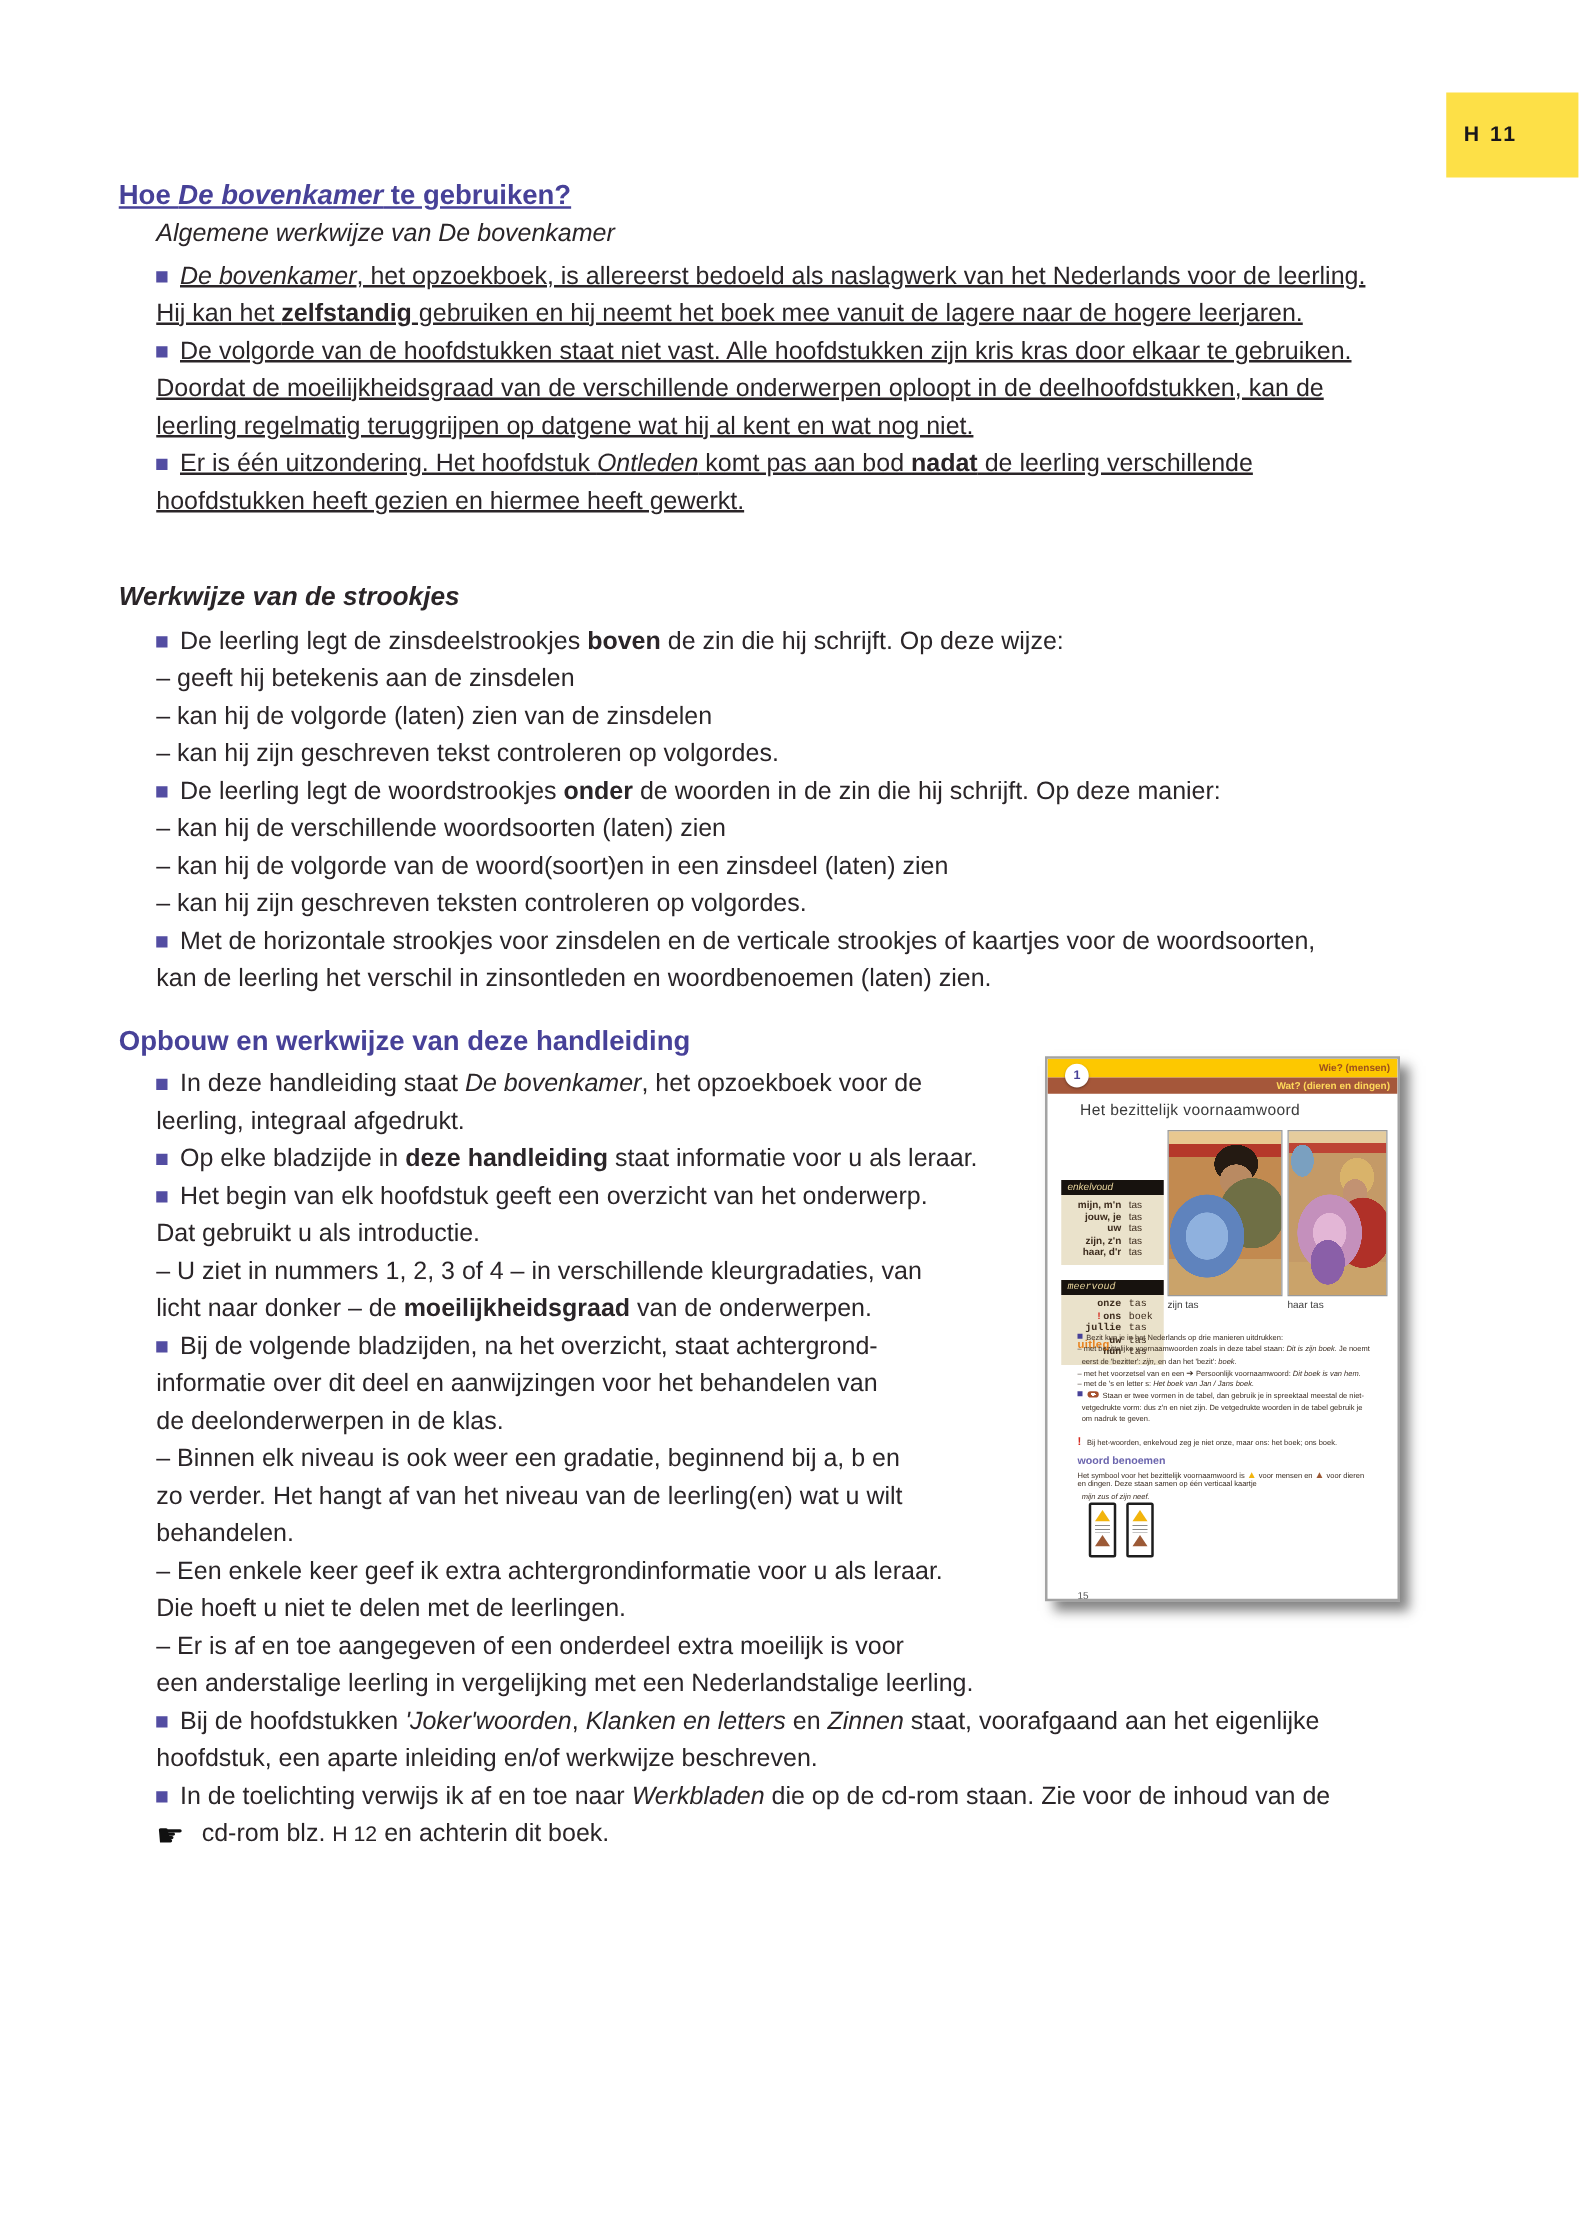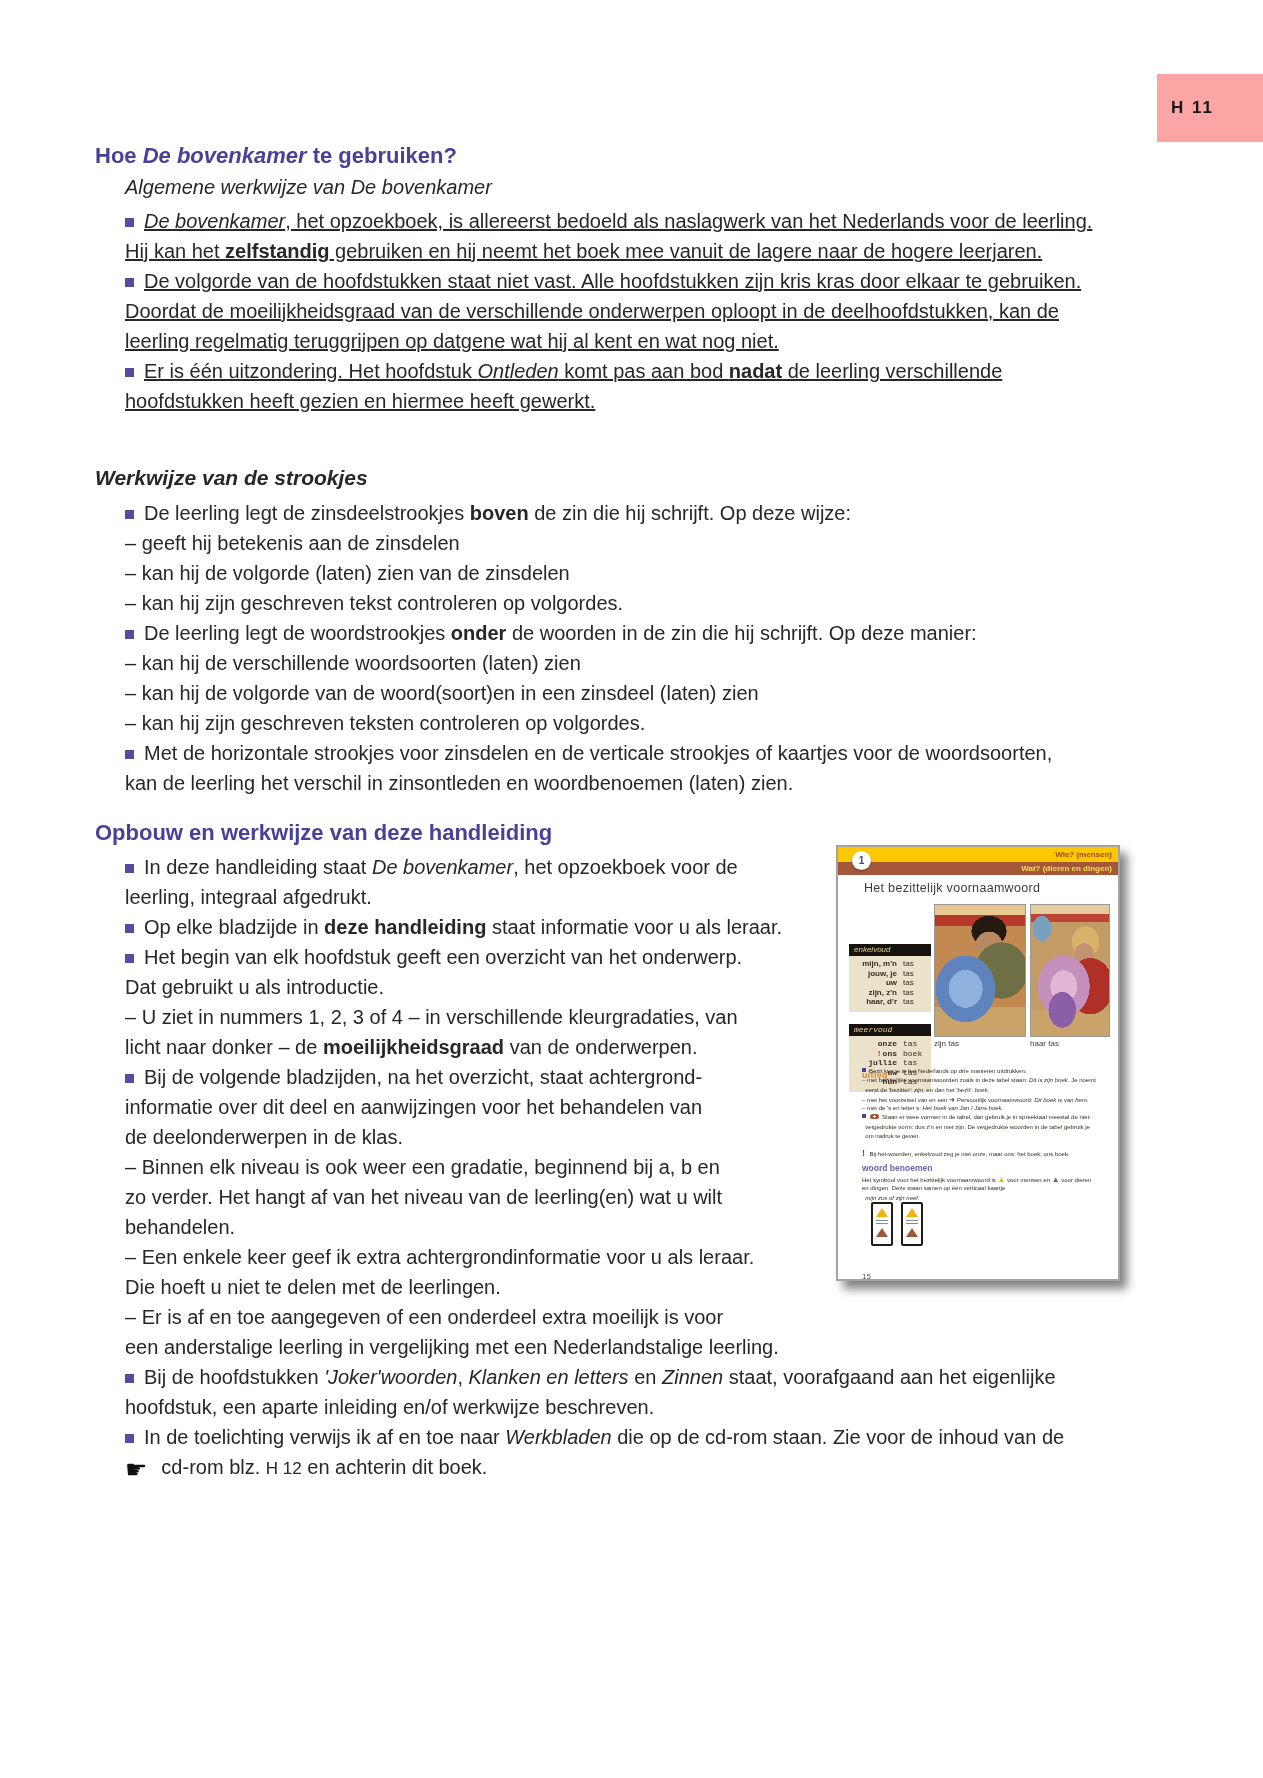--- a/index.html
+++ b/index.html
@@ -1,26 +1,26 @@
 <!DOCTYPE html>
 <html><head>
 <meta charset="utf-8">
 <style>
   html,body{margin:0;padding:0;background:#ffffff;}
   .page{position:relative;width:1263px;height:1778px;background:#ffffff;
         font-family:"Liberation Sans",sans-serif;color:#2a2528;overflow:hidden;}
 
   
-  .h11-box{position:absolute;left:1157px;top:74px;width:106px;height:68px;background:#fca5a5;}
+  .h11-box{position:absolute;left:1157px;top:74px;width:106px;height:68px;background:#fde047;}
   .h11-box span{position:absolute;left:14px;top:24px;font-size:17px;font-weight:bold;
                 letter-spacing:2px;color:#19161a;}
 
   
   .heading{position:absolute;margin:0;font-size:22px;font-weight:bold;color:#474198;white-space:nowrap;}
-  .h1pos{left:95px;top:143px;}
+  .h1pos{left:95px;top:143px;text-decoration:underline;}
   .h3pos{left:95px;top:820px;}
   .heading2{position:absolute;left:95px;top:466px;margin:0;font-size:21px;font-weight:bold;
             font-style:italic;color:#2a2528;white-space:nowrap;}
   .subtitle{position:absolute;left:125px;top:176px;font-size:20px;font-style:italic;white-space:nowrap;}
 
   
   .lines{position:absolute;left:125px;width:1040px;}
   .s1{top:206px;text-decoration:underline;} .s2{top:498px;} .s3{top:852px;}
   .lines .line{height:30px;line-height:30px;font-size:20px;white-space:pre;}
 

